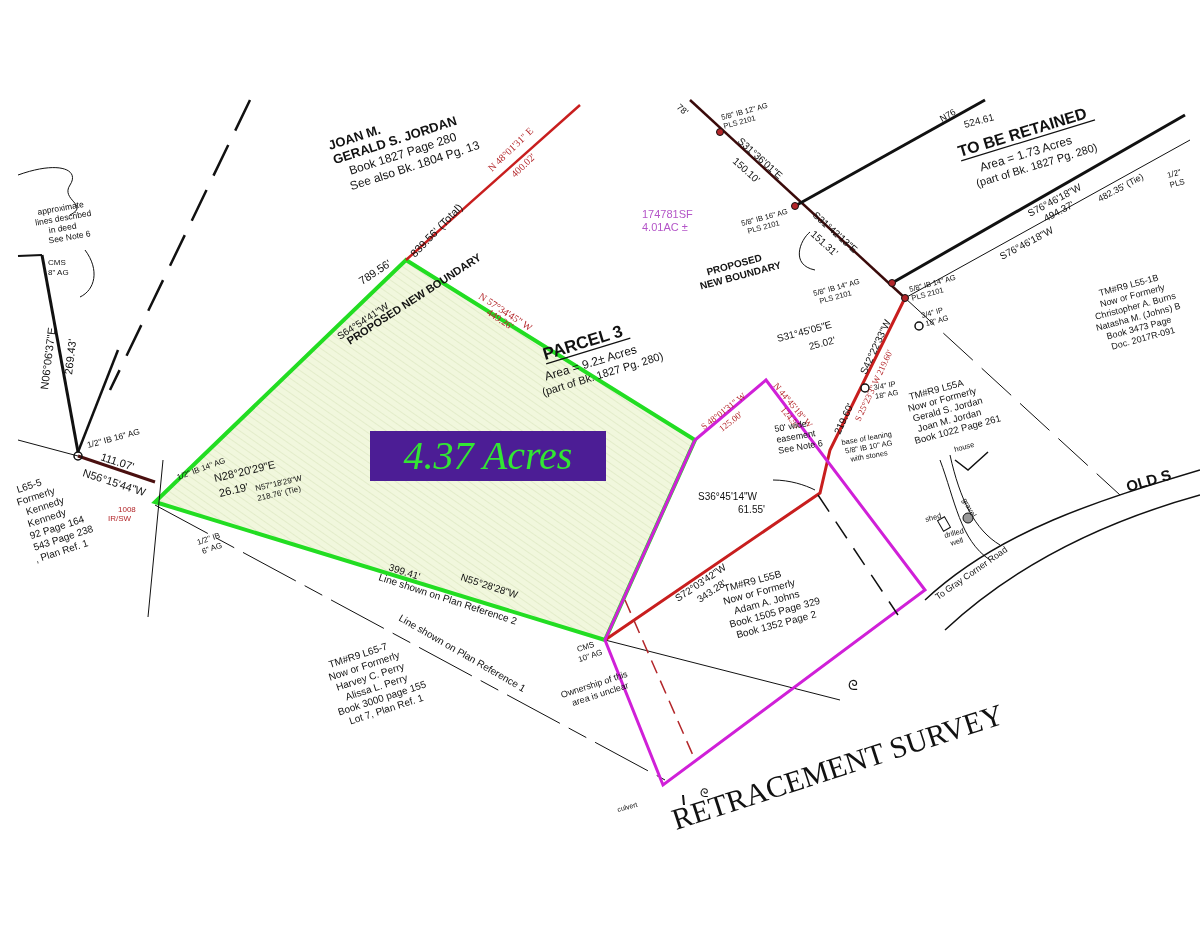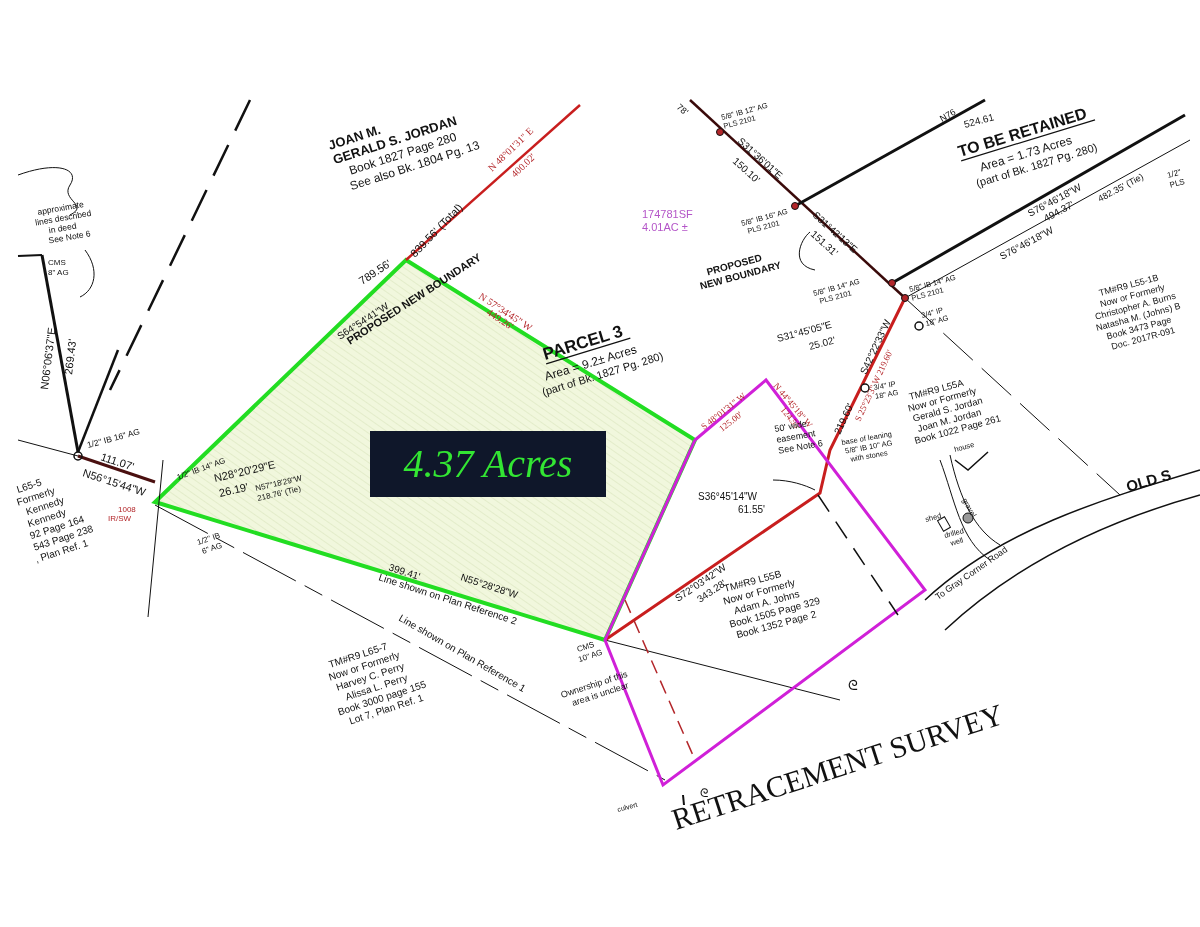--- a/index.html
+++ b/index.html
@@ -3,21 +3,21 @@
 <meta charset="utf-8">
 <style>
   html, body { margin:0; padding:0; background:#ffffff; }
   body { width:1200px; height:927px; position:relative; overflow:hidden; font-family:"Liberation Sans", sans-serif; }
   #map { position:absolute; left:0; top:0; width:1200px; height:927px; }
   #map text { font-family:"Liberation Sans", sans-serif; fill:#111; }
   #map .serif { font-family:"Liberation Serif", serif; }
   #map .red { fill:#b3262a; }
   #map .purple { fill:#b455c8; }
   #map .bold { font-weight:bold; }
-  .acres-box { position:absolute; left:370px; top:431px; width:236px; height:66px; background:#0f172a; display:flex; align-items:center; justify-content:center; }
+  .acres-box { position:absolute; left:370px; top:431px; width:236px; height:50px; background:#4c1d95; display:flex; align-items:center; justify-content:center; }
   .acres-text { font-family:"Liberation Serif", serif; font-style:italic; color:#33e633; font-size:40px; line-height:1; }
 </style>
 </head>
 <body>
 
 <svg id="map" viewBox="0 0 1200 927" xmlns="http://www.w3.org/2000/svg">
   <defs>
     <pattern id="hatch" patternUnits="userSpaceOnUse" width="6" height="6" patternTransform="rotate(-55)">
       <rect width="6" height="6" fill="#f1f7dd"></rect>
       <line x1="0" y1="0" x2="0" y2="6" stroke="#d6e2b8" stroke-width="1"></line>

